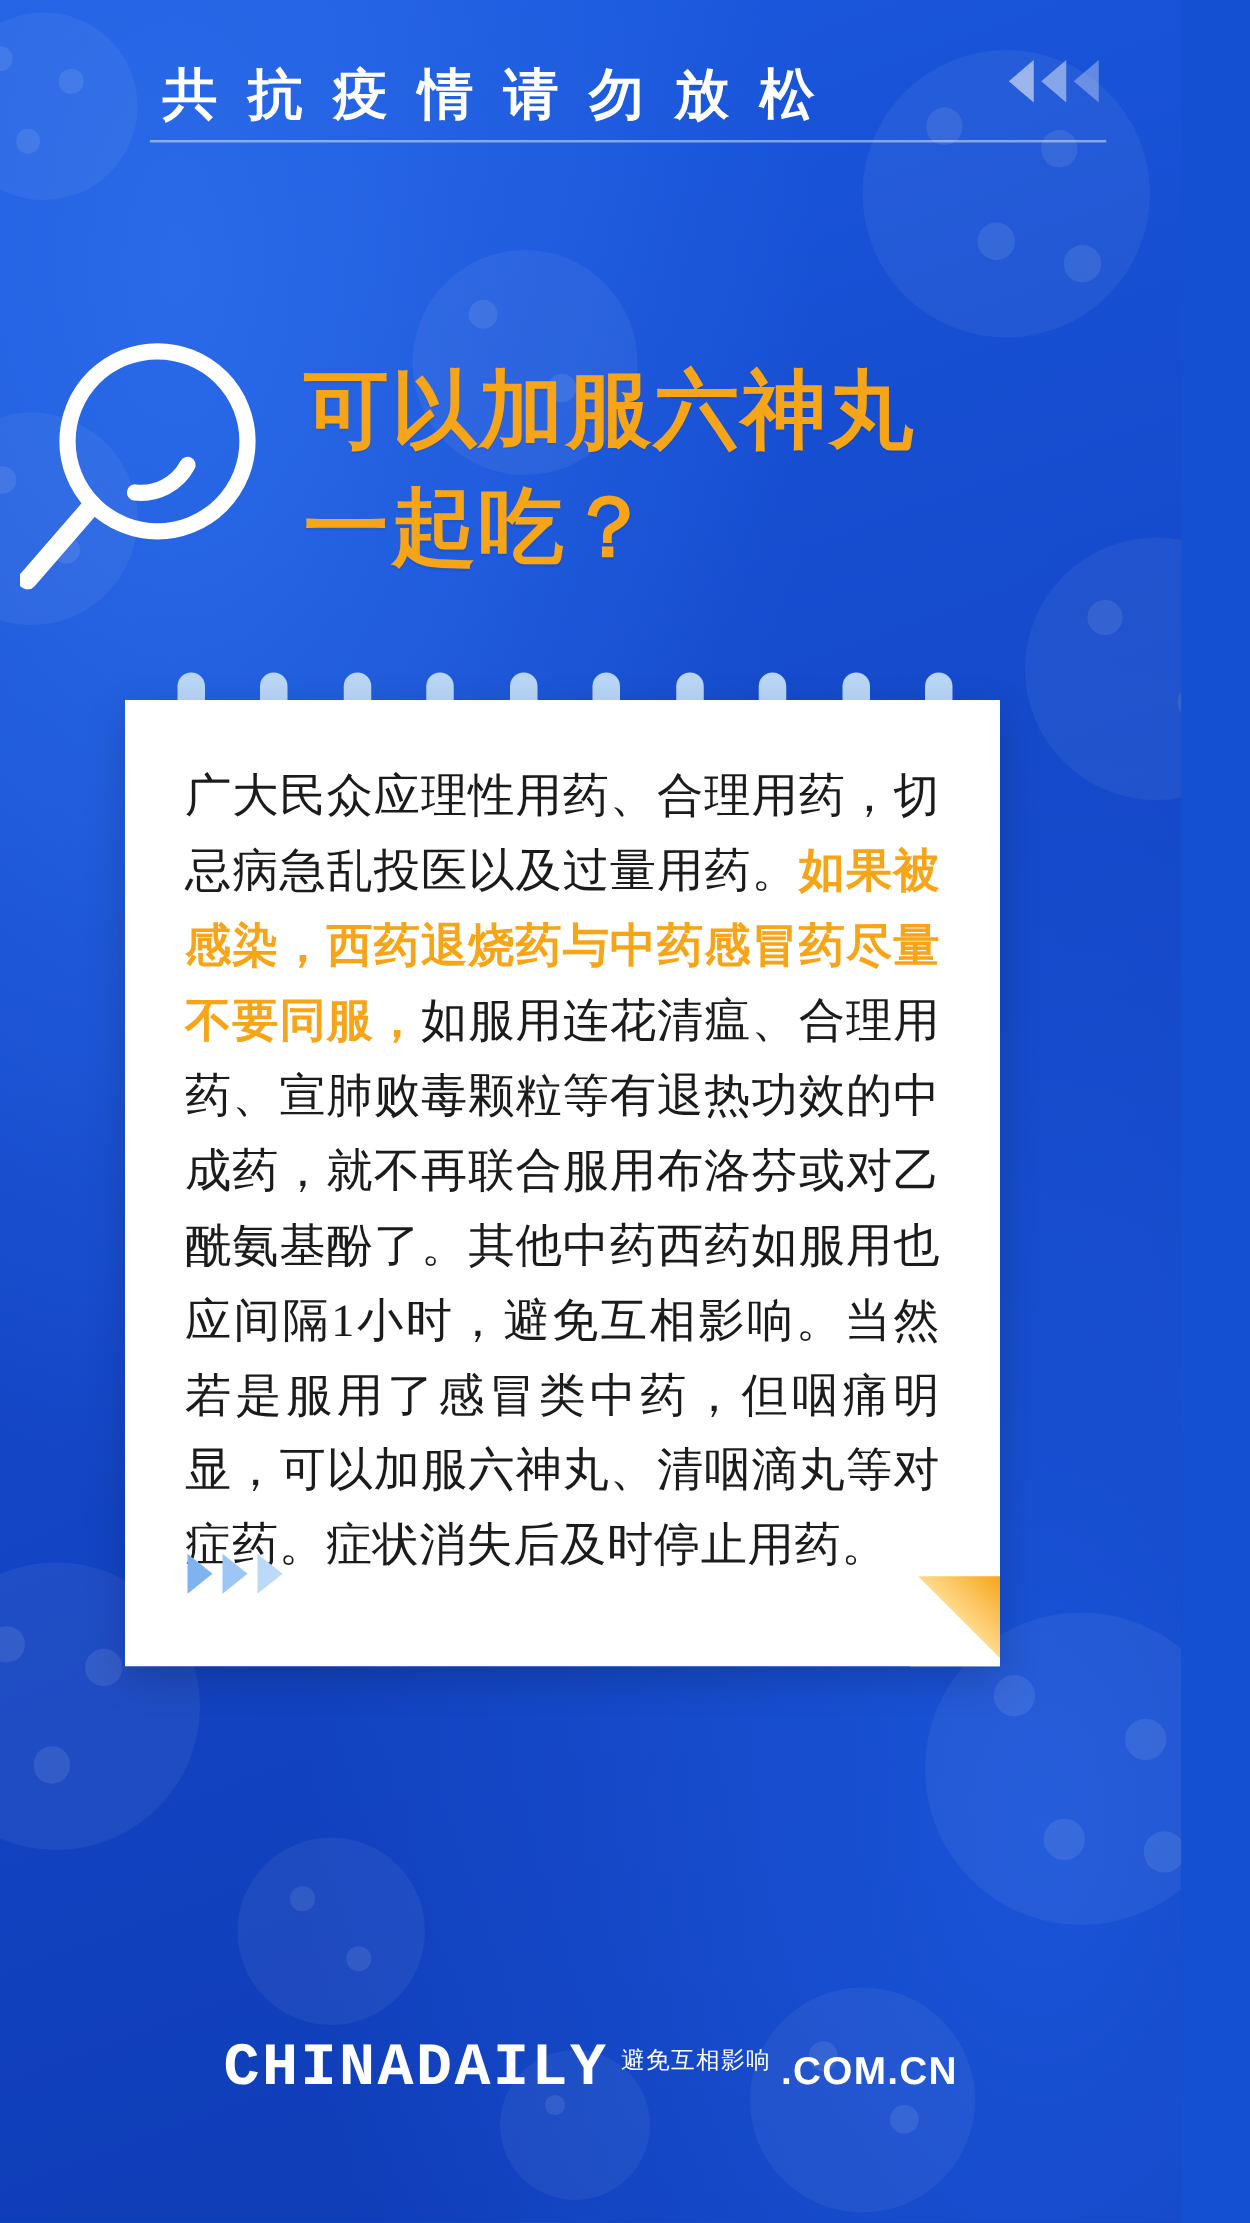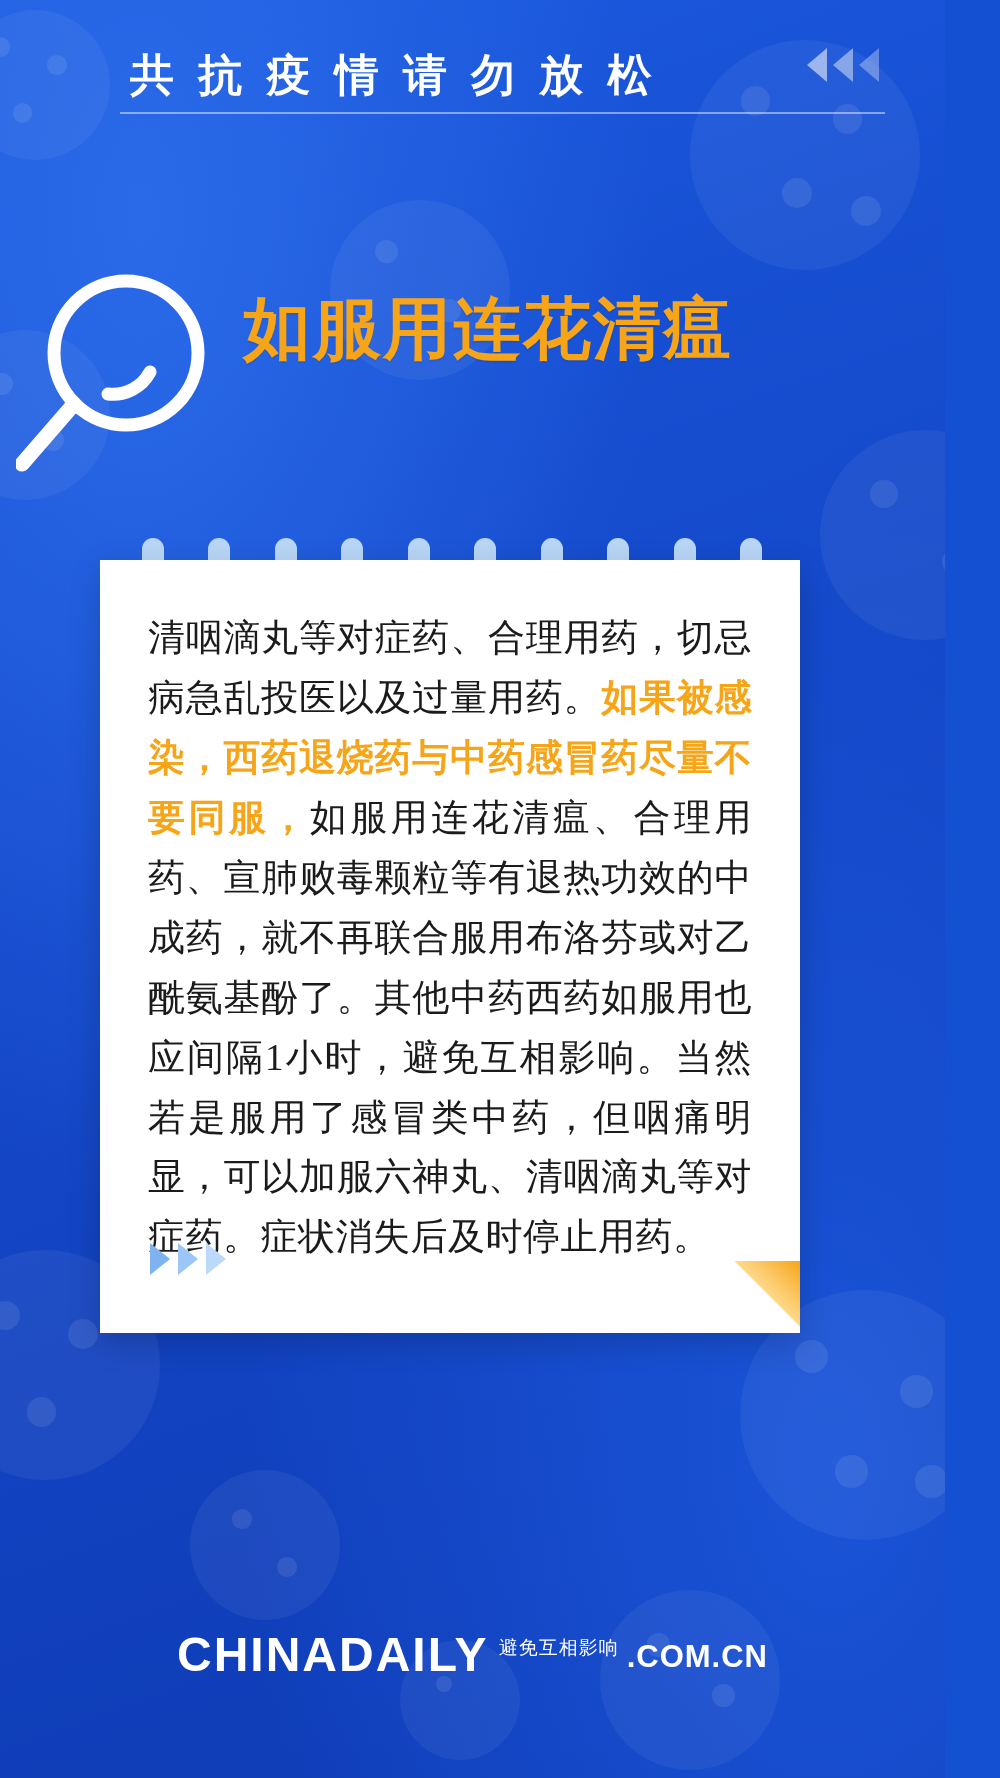--- a/index.html
+++ b/index.html
@@ -191,21 +191,21 @@
   
   .footer {
     position: absolute;
     left: 0;
     right: 0;
     bottom: 96px;
     text-align: center;
   }
   .logo-main {
     display: inline-block;
-    font-family: Liberation Sans, sans-serif;
+    font-family: Liberation Mono, monospace;
     font-weight: bold;
     font-size: 48px;
     letter-spacing: 2px;
     color: #ffffff;
     vertical-align: middle;
   }
   .logo-cn {
     display: inline-block;
     font-family: "Liberation Serif", serif;
     font-size: 19px;
@@ -291,39 +291,40 @@
 
   <div class="magnifier">
     <svg width="210" height="215" viewBox="0 0 210 215" xmlns="http://www.w3.org/2000/svg">
       <circle cx="110" cy="85" r="72" fill="none" stroke="#ffffff" stroke-width="13"></circle>
       <path d="M134 104 A42 42 0 0 1 92 126" fill="none" stroke="#ffffff" stroke-width="13" stroke-linecap="round"></path>
       <line x1="58" y1="136" x2="6" y2="196" stroke="#ffffff" stroke-width="15" stroke-linecap="round"></line>
     </svg>
   </div>
 
   <div class="question">
-    <div class="line">如服用连花清瘟</div>
+    <div class="line">可以加服六神丸</div>
+    <div class="line">一起吃？</div>
   </div>
 
   <div class="notepad">
     <div class="rings">
       <span class="ring"></span>
       <span class="ring"></span>
       <span class="ring"></span>
       <span class="ring"></span>
       <span class="ring"></span>
       <span class="ring"></span>
       <span class="ring"></span>
       <span class="ring"></span>
       <span class="ring"></span>
       <span class="ring"></span>
     </div>
     <div class="paper">
       <div class="body-text">
-        <span>清咽滴丸等对症药、合理用药，切忌病急乱投医以及过量用药。</span><span class="hl">如果被感染，西药退烧药与中药感冒药尽量不要同服，</span><span>如服用连花清瘟、合理用药、宣肺败毒颗粒等有退热功效的中成药，就不再联合服用布洛芬或对乙酰氨基酚了。其他中药西药如服用也应间隔1小时，避免互相影响。当然若是服用了感冒类中药，但咽痛明显，可以加服六神丸、清咽滴丸等对症药。症状消失后及时停止用药。</span>
+        <span>广大民众应理性用药、合理用药，切忌病急乱投医以及过量用药。</span><span class="hl">如果被感染，西药退烧药与中药感冒药尽量不要同服，</span><span>如服用连花清瘟、合理用药、宣肺败毒颗粒等有退热功效的中成药，就不再联合服用布洛芬或对乙酰氨基酚了。其他中药西药如服用也应间隔1小时，避免互相影响。当然若是服用了感冒类中药，但咽痛明显，可以加服六神丸、清咽滴丸等对症药。症状消失后及时停止用药。</span>
       </div>
       <div class="arrows-bottom">
         <span class="tri-right a1"></span>
         <span class="tri-right a2"></span>
         <span class="tri-right a3"></span>
       </div>
       <div class="paper-fold"></div>
     </div>
   </div>
 

